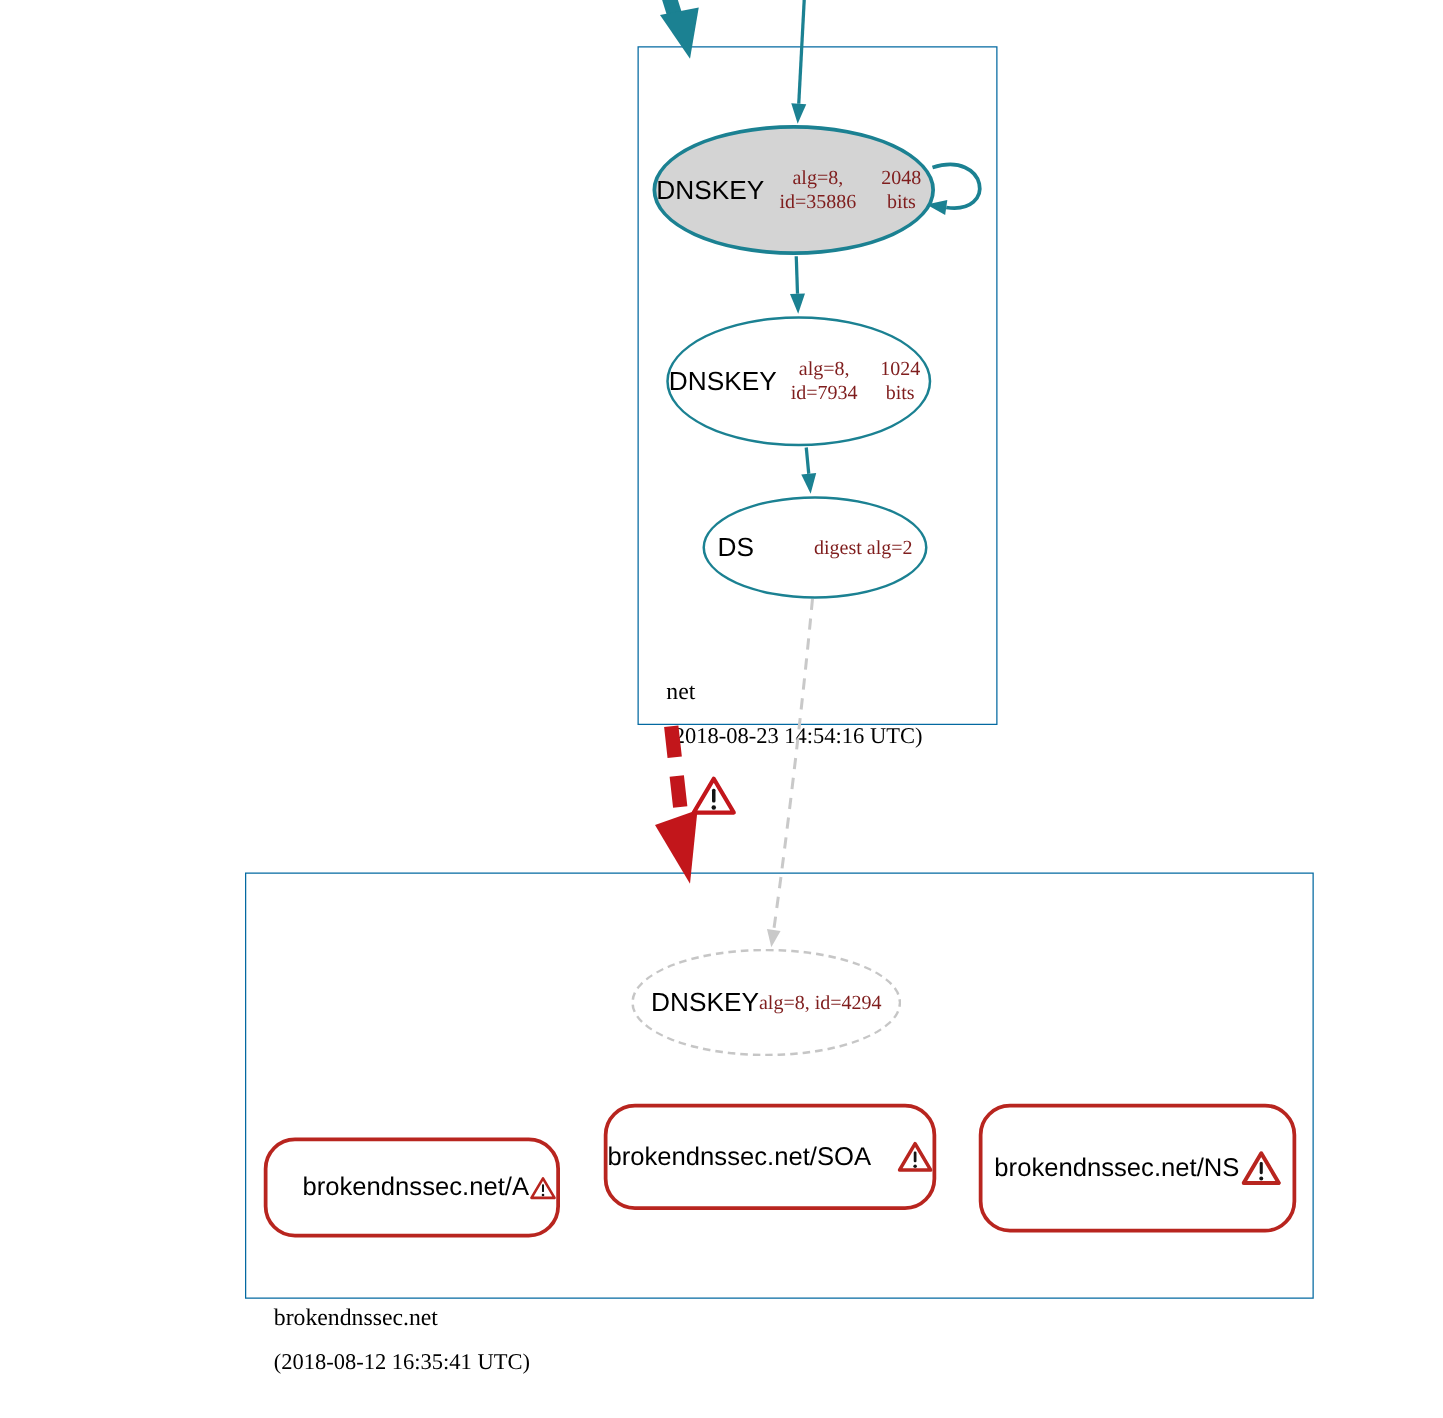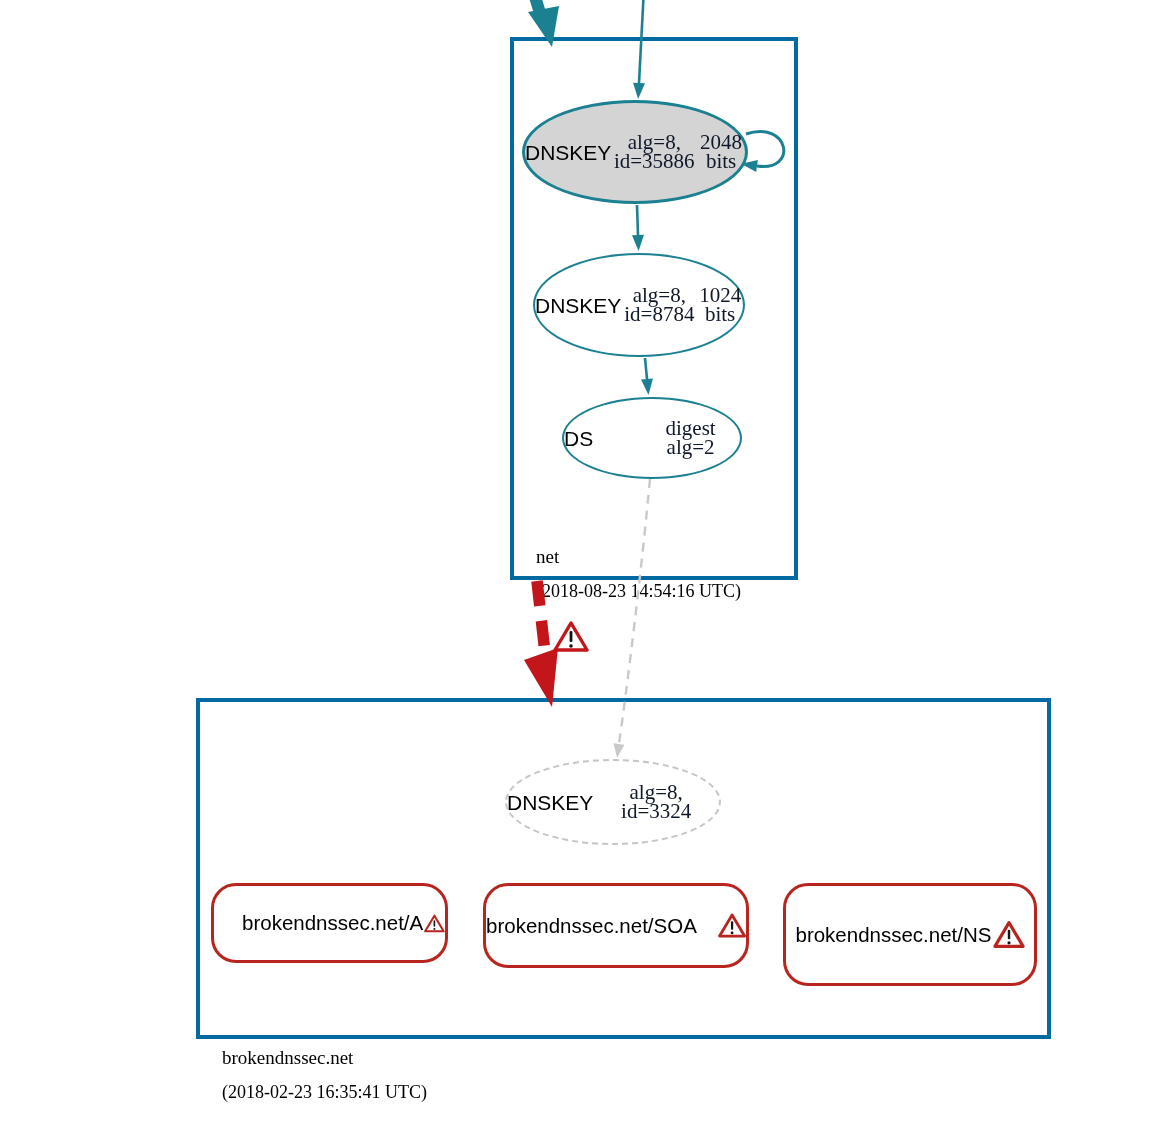--- a/index.html
+++ b/index.html
@@ -7,21 +7,21 @@
     position: relative;
     width: 1154px;
     height: 1134px;
     overflow: hidden;
     background: #ffffff;
     font-family: "Liberation Sans", sans-serif;
   }
   
   .zone-box {
     position: absolute;
-    border: 4px solid #0369a1;
+    border: 1px solid #0369a1;
     background: transparent;
     box-sizing: border-box;
   }
   .zone-label {
     position: absolute;
     left: 22px;
     font-family: "Liberation Serif", "DejaVu Serif", serif;
     font-size: 19px;
     color: #000;
     white-space: nowrap;
@@ -48,22 +48,22 @@
   }
   .ellipse { border-radius: 50%; }
   .node .title {
     font-family: "Liberation Sans", sans-serif;
     font-size: 21px;
     color: #000;
     line-height: 23px;
   }
   .node .sub {
     font-family: "Liberation Serif", "DejaVu Serif", serif;
-    font-size: 21px;
-    color: #0f172a;
+    font-size: 16px;
+    color: #7f1d1d;
     line-height: 19px;
   }
   .ksk   { border: 3.5px solid #1b8192; background: #d4d4d4; }
   .zsk   { border: 2.5px solid #1b8192; }
   .ds    { border: 2.5px solid #1b8192; }
   .dashed-key { border: 2px dashed #c6c6c6; background: #ffffff; }
   .rrset {
     border: 3px solid #b8251f;
     border-radius: 25px;
     background: #ffffff;
@@ -78,21 +78,21 @@
 
 <div id="stage">
 
   <div class="zone-box" style="left:510px; top:37px; width:288px; height:543px;">
     <div class="zone-label" style="top:505px;">net</div>
     <div class="zone-ts" style="top:540px;">(2018-08-23 14:54:16 UTC)</div>
   </div>
 
   <div class="zone-box" style="left:196px; top:698px; width:855px; height:341px;">
     <div class="zone-label" style="top:345px;">brokendnssec.net</div>
-    <div class="zone-ts" style="top:380px;">(2018-02-23 16:35:41 UTC)</div>
+    <div class="zone-ts" style="top:380px;">(2018-08-12 16:35:41 UTC)</div>
   </div>
 
   <svg class="edges" width="1154" height="1134" viewBox="0 0 1154 1134">
     <defs>
       <marker id="mteal" markerUnits="userSpaceOnUse" markerWidth="18" markerHeight="14" refX="1" refY="7" orient="auto">
         <path d="M1,1 L17,7 L1,13 Z" fill="#1b8192"></path>
       </marker>
       <marker id="mgray" markerUnits="userSpaceOnUse" markerWidth="16" markerHeight="13" refX="1" refY="6.5" orient="auto">
         <path d="M1,1 L15,6.5 L1,12 Z" fill="#c9c9c9"></path>
       </marker>
@@ -122,35 +122,35 @@
   </svg>
 
   <div class="node ellipse ksk" style="left:522px; top:100px; width:226px; height:104px;">
     <div class="title">DNSKEY</div>
     <div class="sub">alg=8, id=35886</div>
     <div class="sub">2048 bits</div>
   </div>
 
   <div class="node ellipse zsk" style="left:533px; top:253px; width:212px; height:104px;">
     <div class="title">DNSKEY</div>
-    <div class="sub">alg=8, id=8784</div>
+    <div class="sub">alg=8, id=7934</div>
     <div class="sub">1024 bits</div>
   </div>
 
   <div class="node ellipse ds" style="left:562px; top:397px; width:180px; height:82px;gap:48px;">
     <div class="title">DS</div>
     <div class="sub">digest alg=2</div>
   </div>
 
   <div class="node ellipse dashed-key" style="left:505px; top:759px; width:216px; height:86px;">
     <div class="title">DNSKEY</div>
-    <div class="sub">alg=8, id=3324</div>
+    <div class="sub">alg=8, id=4294</div>
   </div>
 
-  <div class="node rrset" style="left:211px; top:883px; width:237px; height:80px;padding-left:28px;">
+  <div class="node rrset" style="left:211px; top:910px; width:237px; height:80px;padding-left:28px;">
     <div class="title">brokendnssec.net/A</div>
     <svg class="warn" width="32" height="29" viewBox="0 0 36 33">
       <path d="M18,3 L34,30 L2,30 Z" fill="#ffffff" stroke="#b8251f" stroke-width="3.6" stroke-linejoin="round"></path>
       <rect x="16.6" y="11" width="2.8" height="11" rx="1.2" fill="#141414"></rect>
       <circle cx="18" cy="26" r="1.8" fill="#141414"></circle>
     </svg>
   </div>
 
   <div class="node rrset" style="left:483px; top:883px; width:266px; height:85px;gap:21px;">
     <div class="title">brokendnssec.net/SOA</div>

